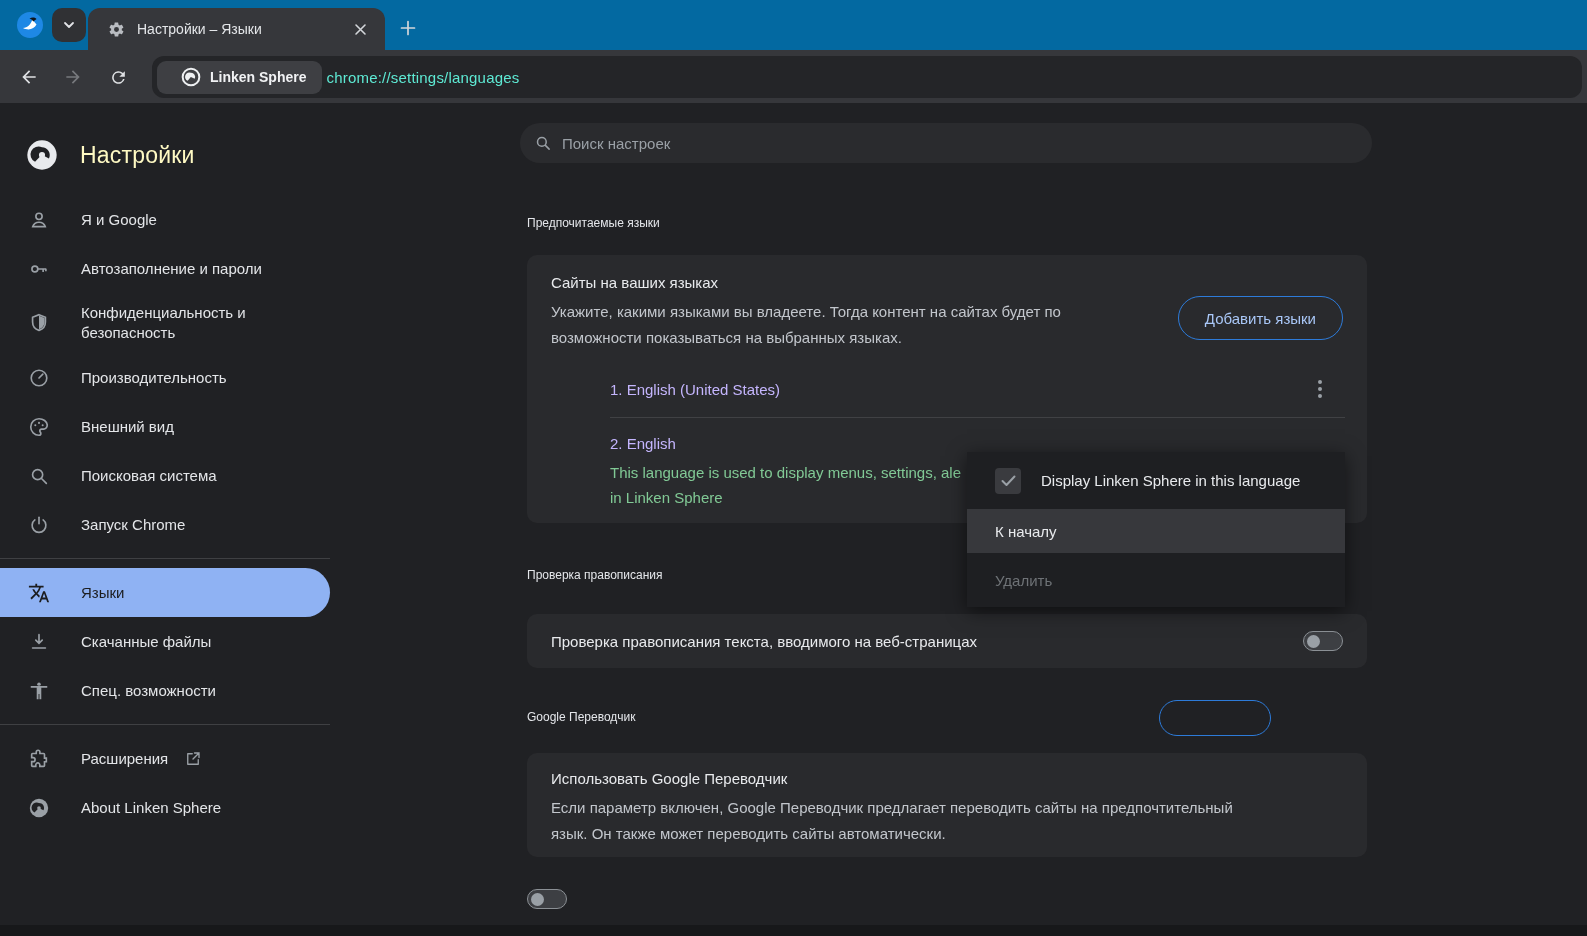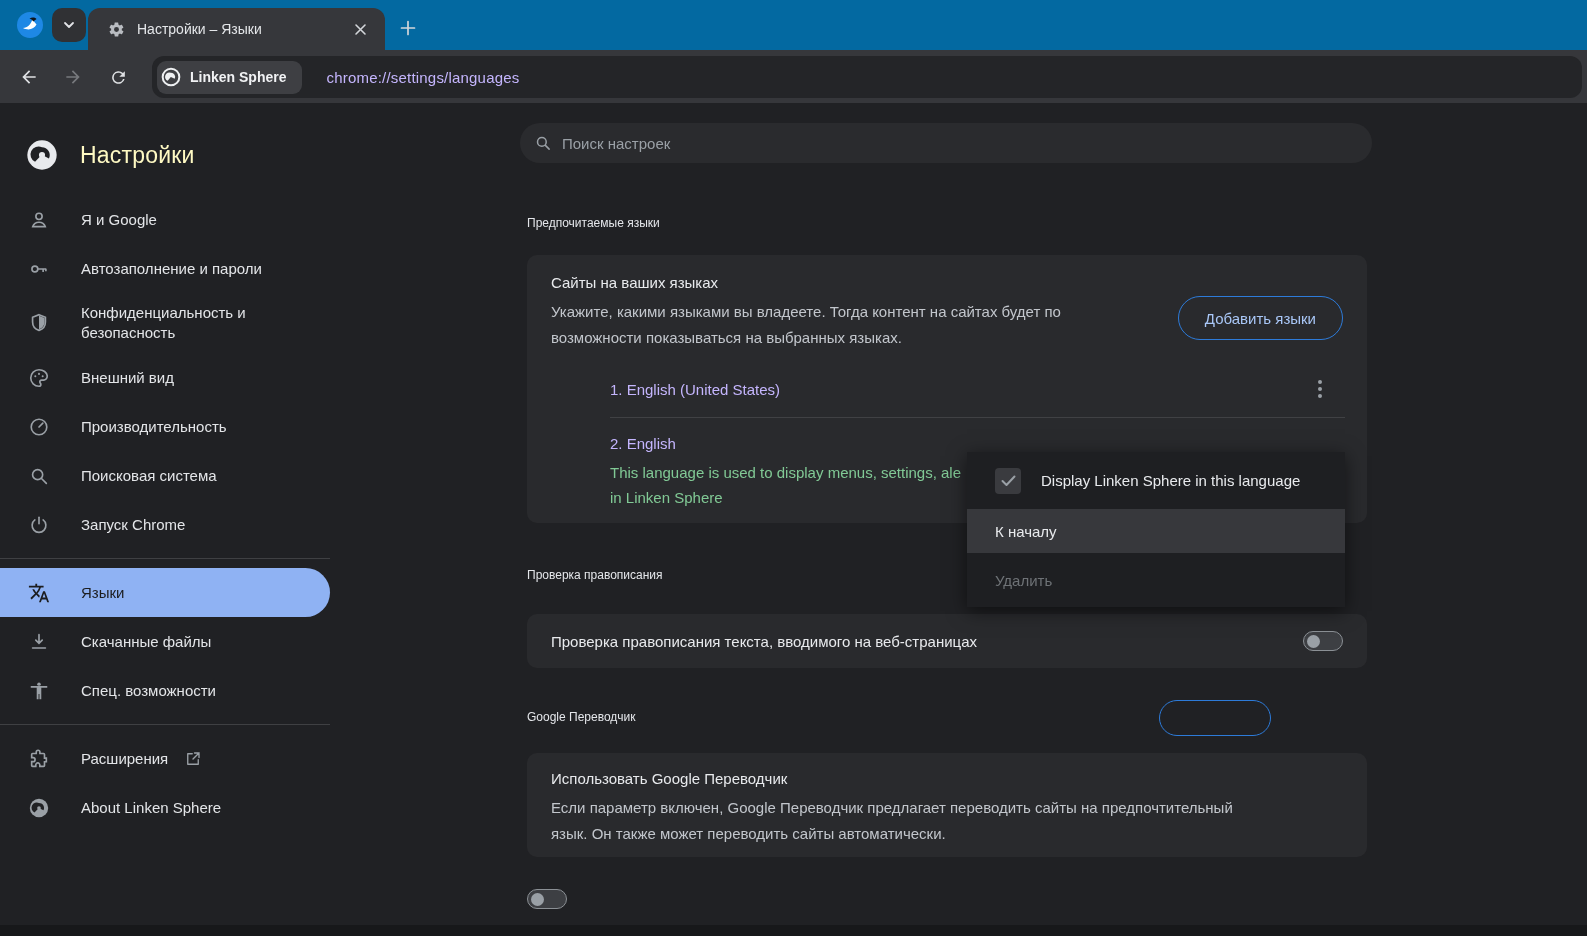--- a/index.html
+++ b/index.html
@@ -20,23 +20,23 @@
   .tab { position:absolute; left:88px; top:8px; width:297px; height:42px; background:#36373b; border-radius:12px 12px 0 0; display:flex; align-items:center; padding:0 14px 0 20px; }
   .tab-title { flex:1; font-size:14px; color:#e4e6e9; margin-left:12px; white-space:nowrap; overflow:hidden; }
   .tab-close { width:22px; height:22px; border-radius:50%; display:flex; align-items:center; justify-content:center; cursor:pointer; }
   .newtab-btn { position:absolute; left:392px; top:12px; width:32px; height:32px; border-radius:8px; display:flex; align-items:center; justify-content:center; cursor:pointer; }
 
   
   .toolbar { position:absolute; left:0; top:50px; width:100%; height:53px; background:#36373b; }
   .nav-btn { position:absolute; top:8px; width:38px; height:38px; border-radius:50%; display:flex; align-items:center; justify-content:center; cursor:pointer; }
   .nav-back { left:10px; } .nav-fwd { left:54px; } .nav-reload { left:99px; }
   .omnibox { position:absolute; left:152px; right:5px; top:6px; height:42px; background:#242528; border-radius:12px; display:flex; align-items:center; padding:0 14px 0 5px; }
-  .site-chip { height:33px; background:#3e3f43; border-radius:9px; display:flex; align-items:center; gap:9px; padding:0 16px 0 4px; cursor:pointer; }
+  .site-chip { height:33px; background:#3e3f43; border-radius:9px; display:flex; align-items:center; gap:9px; padding:0 16px 0 24px; cursor:pointer; }
   .site-chip-label { font-size:14px; font-weight:bold; color:#f1f2f4; white-space:nowrap; }
-  .url-text { margin-left:24px; font-size:15px; color:#c4b5fd; letter-spacing:.2px; }
+  .url-text { margin-left:4px; font-size:15px; color:#5eead4; letter-spacing:.2px; }
 
   
   .sidebar { position:absolute; left:0; top:103px; width:330px; }
   .settings-head { display:flex; align-items:center; gap:22px; padding:26px 0 0 26px; height:78px; }
   .settings-title { font-size:23px; color:#fef9c3; letter-spacing:.2px; }
   .side-nav { margin-top:14px; }
   .side-item { display:flex; align-items:center; height:49px; padding-left:28px; cursor:pointer; }
   .side-item .lbl { margin-left:31px; font-size:15px; font-weight:500; color:#e3e5e8; line-height:20px; }
   .side-item.two-line { height:60px; }
   .side-item.two-line .lbl { max-width:215px; }
@@ -173,33 +173,33 @@
     </div>
     <div class="side-item two-line">
       <svg width="22" height="22" viewBox="0 0 24 24">
           <path d="M12 3l7 2.8v5.1c0 4.4-2.9 7.9-7 9.1-4.1-1.2-7-4.7-7-9.1V5.8z" fill="none" stroke="#9aa0a6" stroke-width="1.8"></path>
           <path d="M12 4.1l6 2.4v4.4c0 3.8-2.5 6.8-6 7.9z" fill="#9aa0a6"></path>
         </svg>
       <span class="lbl">Конфиденциальность и безопасность</span>
     </div>
     <div class="side-item">
       <svg width="22" height="22" viewBox="0 0 24 24" fill="none" stroke="#9aa0a6" stroke-width="1.8">
+          <circle cx="12" cy="12" r="8.5"></circle>
+          <path d="M12 12l4.2-4.2" stroke-linecap="round"></path>
+        </svg>
+      <span class="lbl">Производительность</span>
+    </div>
+    <div class="side-item">
+      <svg width="22" height="22" viewBox="0 0 24 24" fill="none" stroke="#9aa0a6" stroke-width="1.8">
           <path d="M12 3a9 9 0 1 0 0 18c1.2 0 2-.9 2-2 0-.6-.2-1-.6-1.4-.3-.4-.5-.8-.5-1.3 0-1.1.9-2 2-2h2.3A4.8 4.8 0 0 0 21 9.7C20.6 5.9 16.7 3 12 3z"></path>
           <circle cx="8" cy="10" r="1.1" fill="#9aa0a6" stroke="none"></circle>
           <circle cx="12" cy="7.5" r="1.1" fill="#9aa0a6" stroke="none"></circle>
           <circle cx="16" cy="10" r="1.1" fill="#9aa0a6" stroke="none"></circle>
         </svg>
       <span class="lbl">Внешний вид</span>
-    </div>
-    <div class="side-item">
-      <svg width="22" height="22" viewBox="0 0 24 24" fill="none" stroke="#9aa0a6" stroke-width="1.8">
-          <circle cx="12" cy="12" r="8.5"></circle>
-          <path d="M12 12l4.2-4.2" stroke-linecap="round"></path>
-        </svg>
-      <span class="lbl">Производительность</span>
     </div>
     <div class="side-item">
       <svg width="22" height="22" viewBox="0 0 24 24" fill="none" stroke="#9aa0a6" stroke-width="1.8">
           <circle cx="10.5" cy="10.5" r="5.5"></circle>
           <path d="M15 15l5 5" stroke-linecap="round"></path>
         </svg>
       <span class="lbl">Поисковая система</span>
     </div>
     <div class="side-item">
       <svg width="22" height="22" viewBox="0 0 24 24" fill="none" stroke="#9aa0a6" stroke-width="1.8" stroke-linecap="round">

